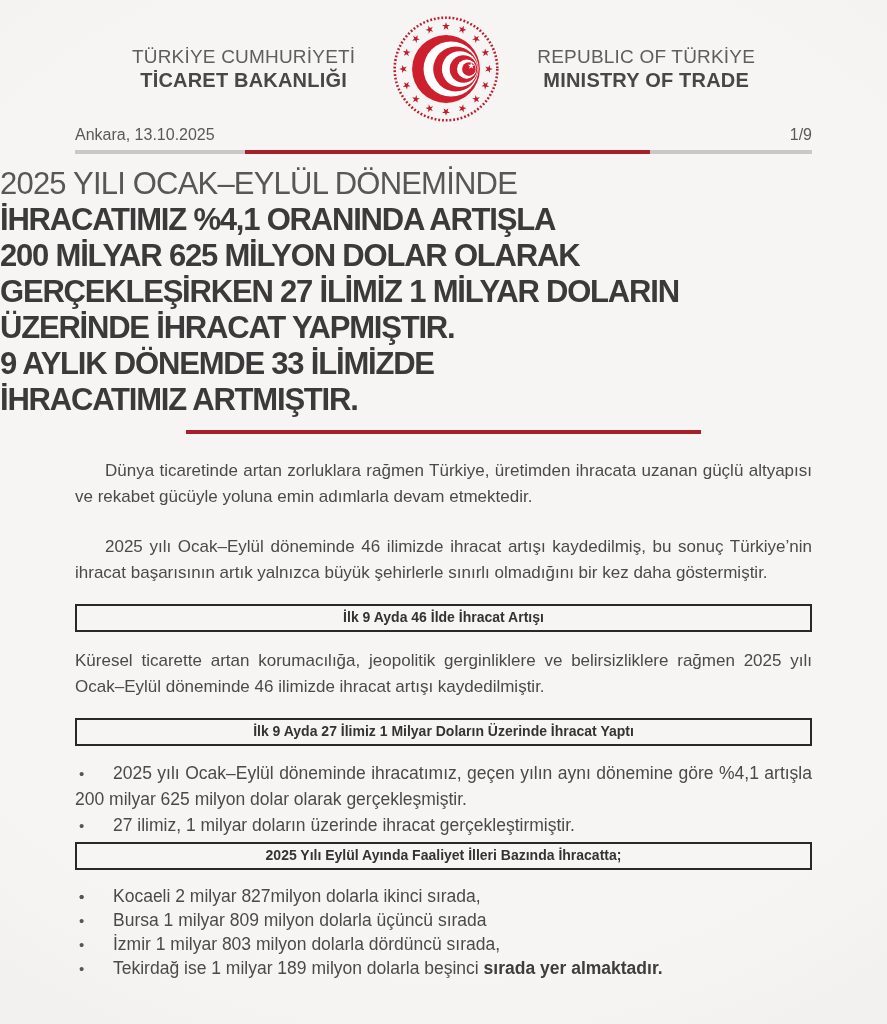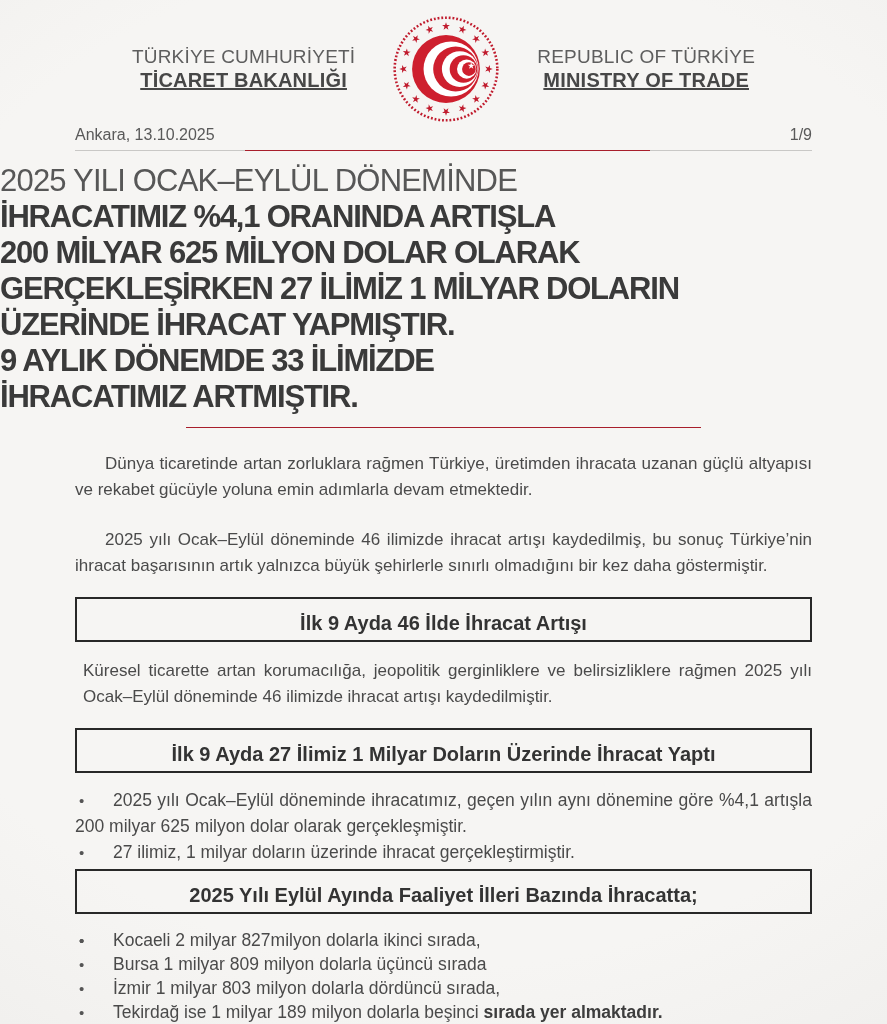--- a/index.html
+++ b/index.html
@@ -27,21 +27,21 @@
   .hdr{
     display:flex;align-items:center;justify-content:center;
     padding-top:14px;
     gap:36px;
   }
   .org{
     text-align:center;line-height:1.25;
     letter-spacing:.2px;
   }
   .org .l1{font-size:19px;font-weight:400;color:#5e5e5e;}
-  .org .l2{font-size:20px;font-weight:700;color:#474747;text-decoration:underline;}
+  .org .l2{font-size:20px;font-weight:700;color:#474747;}
   .logo-wrap{width:110px;height:110px;flex:0 0 auto;}
   
   .meta{
     display:flex;justify-content:space-between;align-items:flex-end;
     margin:2px 75px 0 75px;
     font-size:16px;color:#595959;
   }
   .sepline{
     display:flex;height:4px;margin:6px 75px 0 75px;
   }
@@ -70,24 +70,24 @@
   .para{
     margin:24px 0 0 0;
     font-size:17px;line-height:26px;
     color:#4a4a4a;
     text-align:justify;
   }
   .para.ind{text-indent:30px;}
   .titlebox{
     margin-top:18px;
     border:2px solid #282828;
-    padding:13px 10px 5px 10px;
+    padding:3px 10px 5px 10px;
     text-align:center;
     font-weight:700;
-    font-size:20px;
+    font-size:14px;
     color:#333;
   }
   .blist{margin-top:14px;}
   .brow{
     position:relative;
     text-indent:38px;
     font-size:17.5px;line-height:26px;color:#4a4a4a;
     text-align:justify;
   }
   .blist2 .brow{line-height:24px;text-align:left;}
@@ -170,21 +170,21 @@
     <div>9 AYLIK DÖNEMDE 33 İLİMİZDE</div>
     <div>İHRACATIMIZ ARTMIŞTIR.</div>
   </div>
   <div class="hl-rule"></div>
 
   <div class="content">
     <p class="para ind">Dünya ticaretinde artan zorluklara rağmen Türkiye, üretimden ihracata uzanan güçlü altyapısı ve rekabet gücüyle yoluna emin adımlarla devam etmektedir.</p>
     <p class="para ind">2025 yılı Ocak–Eylül döneminde 46 ilimizde ihracat artışı kaydedilmiş, bu sonuç Türkiye’nin ihracat başarısının artık yalnızca büyük şehirlerle sınırlı olmadığını bir kez daha göstermiştir.</p>
 
     <div class="titlebox">İlk 9 Ayda 46 İlde İhracat Artışı</div>
-    <p class="para" style="margin-top:16px;margin-left:8px;">Küresel ticarette artan korumacılığa, jeopolitik gerginliklere ve belirsizliklere rağmen 2025 yılı Ocak–Eylül döneminde 46 ilimizde ihracat artışı kaydedilmiştir.</p>
+    <p class="para" style="margin-top:16px;">Küresel ticarette artan korumacılığa, jeopolitik gerginliklere ve belirsizliklere rağmen 2025 yılı Ocak–Eylül döneminde 46 ilimizde ihracat artışı kaydedilmiştir.</p>
 
     <div class="titlebox">İlk 9 Ayda 27 İlimiz 1 Milyar Doların Üzerinde İhracat Yaptı</div>
     <div class="blist">
       <div class="brow">
         <span class="blt"></span>
         <span>2025 yılı Ocak–Eylül döneminde ihracatımız, geçen yılın aynı dönemine göre %4,1 artışla 200 milyar 625 milyon dolar olarak gerçekleşmiştir.</span>
       </div>
       <div class="brow">
         <span class="blt"></span>
         <span>27 ilimiz, 1 milyar doların üzerinde ihracat gerçekleştirmiştir.</span>

